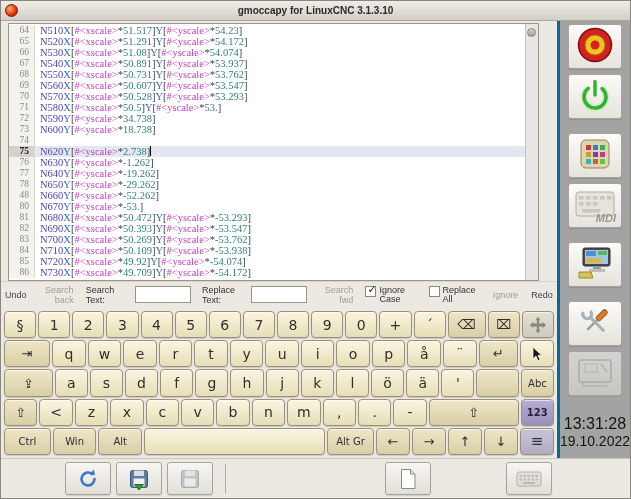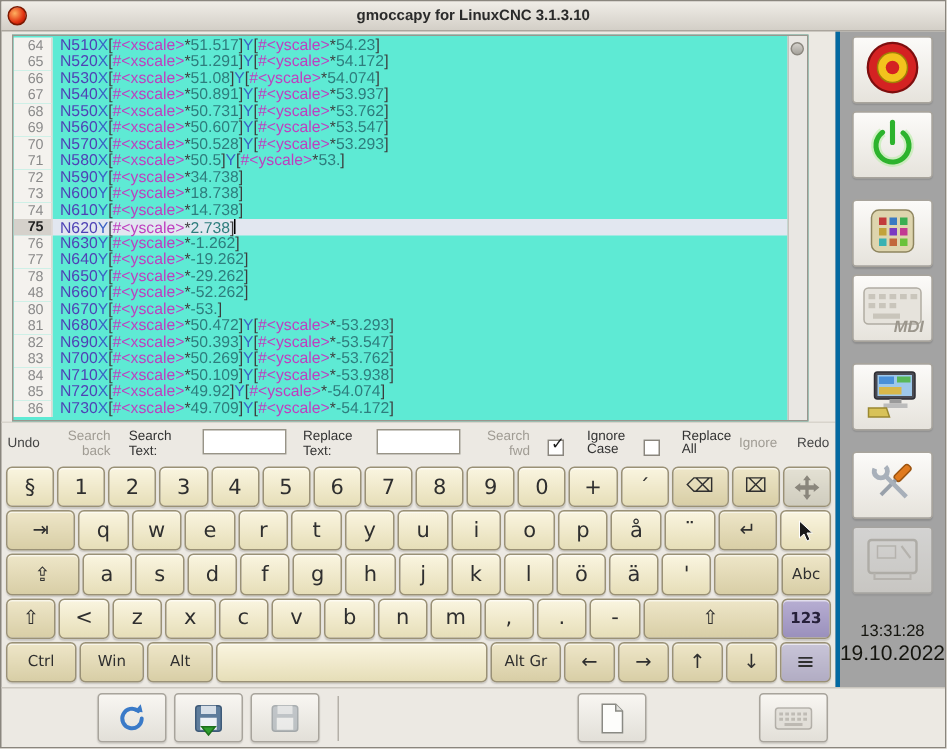--- a/index.html
+++ b/index.html
@@ -9,40 +9,40 @@
 
   
   .titlebar{flex:0 0 20px;background:linear-gradient(#f0ede7,#d3cfc7);border-bottom:1px solid #aaa59d;display:flex;align-items:center;position:relative}
   .app-icon{width:13px;height:13px;margin-left:4px;border-radius:50%;background:radial-gradient(circle at 35% 35%,#ffb060,#e03010 60%,#901000);border:1px solid #7a1800}
   .title{position:absolute;left:0;right:0;text-align:center;font-size:10px;font-weight:bold;color:#2a2a2a}
 
   .content{flex:1;display:flex;min-height:0}
   .main{flex:1;display:flex;flex-direction:column;min-width:0}
 
   
-  .editor{flex:0 0 258px;margin:2px 18px 0 7px;background:#5eead4;border:1px solid #9a968e;position:relative;overflow:hidden;font-family:Liberation Sans, sans-serif}
+  .editor{flex:0 0 258px;margin:2px 18px 0 7px;background:#ffffff;border:1px solid #9a968e;position:relative;overflow:hidden;font-family:Liberation Serif, serif}
   .ed-lines{position:absolute;top:1px;left:0;right:13px;bottom:0}
   .ed-row{display:flex;height:11px;line-height:11px;font-size:10.5px;white-space:pre}
   .gut{flex:0 0 26px;width:26px;text-align:right;padding-right:5px;background:#f4f2ee;color:#8a8a8a;border-right:1px solid #ddd9d3;font-size:9.5px}
   .ed-row.current{background:#e2e7f0}
   .ed-row.current .gut{background:#d5d1cb;color:#222;font-weight:bold}
   .code{padding-left:5px}
   .tk-n{color:#4f42b5}.tk-a{color:#3b62c4}.tk-v{color:#bf3fbf}.tk-num{color:#2e7d7d}.tk-p{color:#3c3c3c}
   .caret{display:inline-block;width:1px;height:10px;background:#000;vertical-align:-1px}
   .ed-scrollbar{position:absolute;top:0;right:0;width:13px;bottom:0;background:#e9e7e3;border-left:1px solid #c6c3bd}
   .thumb{width:9px;height:9px;border-radius:50%;background:linear-gradient(#d4d1cb,#a5a29b);border:1px solid #8a867e;margin:4px auto 0}
 
   
   .searchbar{flex:0 0 26px;display:flex;align-items:center;justify-content:space-between;padding:0 3px;font-size:9px;color:#3a3a3a;border-top:1px solid #d8d4cc}
   .sb-btn{background:none;border:none;font-family:inherit;font-size:9px;line-height:10px;color:#444;padding:0 1px;cursor:default}
   .sb-btn.two{width:36px;white-space:normal;text-align:right}
   .sb-btn.dim{color:#a09c94}
   .sb-label{width:38px;line-height:10px;color:#333}
   .sb-entry{width:56px;height:17px;border:1px solid #989488;background:#fff;font-size:10px;padding:0 2px;font-family:inherit}
-  .sb-check{display:flex;align-items:flex-end;gap:15px;width:52px;line-height:9px;color:#333}
+  .sb-check{display:flex;align-items:flex-start;gap:3px;width:52px;line-height:9px;color:#333}
   .cb{width:11px;height:11px;background:#fff;border:1px solid #8a867e;flex:0 0 11px;position:relative}
   .cb.checked::after{content:"✓";position:absolute;top:-2px;left:1px;font-size:11px;color:#1a1a1a}
 
   
   .keyboard{flex:1;padding:3px 2px 2px 2px;display:flex;flex-direction:column;font-family:"DejaVu Sans",sans-serif}
   .kb-row{display:flex;flex:1}
   .key{margin:1px;display:flex;align-items:center;justify-content:center;border:1px solid #9a9176;border-radius:4px;background:linear-gradient(#faf5e0,#e6deb8);color:#2f2f2f;font-size:14px;box-shadow:inset 0 1px 0 rgba(255,255,255,.6),0 1px 1px rgba(0,0,0,.15);min-width:0;overflow:hidden;cursor:default}
   .key.mod{background:linear-gradient(#eee6c8,#d8cea6);font-size:13px}
   .key.small{font-size:10px}
   .key.gray{background:linear-gradient(#e4e1d4,#cfccbe)}
@@ -50,21 +50,21 @@
   .key.lav{background:linear-gradient(#c9c5d8,#b1acc3);font-size:15px}
   .key span{display:flex;align-items:center;justify-content:center}
 
   
   .sidebar{flex:0 0 66px;display:flex;flex-direction:column;align-items:center;padding-top:3px;border-left:3px solid #0369a1;background:#a3a3a3}
   .side-btn{width:54px;height:45px;margin-bottom:5px;background:linear-gradient(#fcfbf9,#e6e3dc);border:1px solid #a8a49c;border-radius:3px;display:flex;align-items:center;justify-content:center;position:relative;padding:0;box-shadow:0 1px 1px rgba(0,0,0,.12);cursor:default}
   .side-btn.gap{margin-top:9px}
   .side-btn.disabled{opacity:.55}
   .mdi-text{position:absolute;bottom:3px;right:5px;font-size:11px;font-weight:bold;font-style:italic;color:#9b968c}
   .clock{margin-top:14px;text-align:center;color:#15150f}
-  .clock .time{font-size:11px}
+  .clock .time{font-size:16px}
   .clock .date{font-size:14px}
 
   
   .bottombar{flex:0 0 40px;display:flex;align-items:center;border-top:1px solid #cac6be;padding-left:64px}
   .bb-btn{width:46px;height:33px;background:linear-gradient(#f8f6f2,#e2dfd8);border:1px solid #a8a49c;border-radius:3px;display:flex;align-items:center;justify-content:center;margin-right:5px;padding:0;box-shadow:0 1px 1px rgba(0,0,0,.12);cursor:default}
   .bb-btn .icn{display:flex;align-items:center;justify-content:center}
   .vsep{width:1px;height:30px;background:#b4b0a8;margin:0 7px}
   .ml-new{margin-left:152px}
   .ml-kb{margin-left:70px}
 </style>
@@ -86,21 +86,21 @@
             <div class="ed-row"><span class="gut">64</span><span class="code"><span class="tk-n">N510</span><span class="tk-a">X</span><span class="tk-p">[</span><span class="tk-v">#&lt;xscale&gt;</span><span class="tk-p">*</span><span class="tk-num">51.517</span><span class="tk-p">]</span><span class="tk-a">Y</span><span class="tk-p">[</span><span class="tk-v">#&lt;yscale&gt;</span><span class="tk-p">*</span><span class="tk-num">54.23</span><span class="tk-p">]</span></span></div>
             <div class="ed-row"><span class="gut">65</span><span class="code"><span class="tk-n">N520</span><span class="tk-a">X</span><span class="tk-p">[</span><span class="tk-v">#&lt;xscale&gt;</span><span class="tk-p">*</span><span class="tk-num">51.291</span><span class="tk-p">]</span><span class="tk-a">Y</span><span class="tk-p">[</span><span class="tk-v">#&lt;yscale&gt;</span><span class="tk-p">*</span><span class="tk-num">54.172</span><span class="tk-p">]</span></span></div>
             <div class="ed-row"><span class="gut">66</span><span class="code"><span class="tk-n">N530</span><span class="tk-a">X</span><span class="tk-p">[</span><span class="tk-v">#&lt;xscale&gt;</span><span class="tk-p">*</span><span class="tk-num">51.08</span><span class="tk-p">]</span><span class="tk-a">Y</span><span class="tk-p">[</span><span class="tk-v">#&lt;yscale&gt;</span><span class="tk-p">*</span><span class="tk-num">54.074</span><span class="tk-p">]</span></span></div>
             <div class="ed-row"><span class="gut">67</span><span class="code"><span class="tk-n">N540</span><span class="tk-a">X</span><span class="tk-p">[</span><span class="tk-v">#&lt;xscale&gt;</span><span class="tk-p">*</span><span class="tk-num">50.891</span><span class="tk-p">]</span><span class="tk-a">Y</span><span class="tk-p">[</span><span class="tk-v">#&lt;yscale&gt;</span><span class="tk-p">*</span><span class="tk-num">53.937</span><span class="tk-p">]</span></span></div>
             <div class="ed-row"><span class="gut">68</span><span class="code"><span class="tk-n">N550</span><span class="tk-a">X</span><span class="tk-p">[</span><span class="tk-v">#&lt;xscale&gt;</span><span class="tk-p">*</span><span class="tk-num">50.731</span><span class="tk-p">]</span><span class="tk-a">Y</span><span class="tk-p">[</span><span class="tk-v">#&lt;yscale&gt;</span><span class="tk-p">*</span><span class="tk-num">53.762</span><span class="tk-p">]</span></span></div>
             <div class="ed-row"><span class="gut">69</span><span class="code"><span class="tk-n">N560</span><span class="tk-a">X</span><span class="tk-p">[</span><span class="tk-v">#&lt;xscale&gt;</span><span class="tk-p">*</span><span class="tk-num">50.607</span><span class="tk-p">]</span><span class="tk-a">Y</span><span class="tk-p">[</span><span class="tk-v">#&lt;yscale&gt;</span><span class="tk-p">*</span><span class="tk-num">53.547</span><span class="tk-p">]</span></span></div>
             <div class="ed-row"><span class="gut">70</span><span class="code"><span class="tk-n">N570</span><span class="tk-a">X</span><span class="tk-p">[</span><span class="tk-v">#&lt;xscale&gt;</span><span class="tk-p">*</span><span class="tk-num">50.528</span><span class="tk-p">]</span><span class="tk-a">Y</span><span class="tk-p">[</span><span class="tk-v">#&lt;yscale&gt;</span><span class="tk-p">*</span><span class="tk-num">53.293</span><span class="tk-p">]</span></span></div>
             <div class="ed-row"><span class="gut">71</span><span class="code"><span class="tk-n">N580</span><span class="tk-a">X</span><span class="tk-p">[</span><span class="tk-v">#&lt;xscale&gt;</span><span class="tk-p">*</span><span class="tk-num">50.5</span><span class="tk-p">]</span><span class="tk-a">Y</span><span class="tk-p">[</span><span class="tk-v">#&lt;yscale&gt;</span><span class="tk-p">*</span><span class="tk-num">53.</span><span class="tk-p">]</span></span></div>
             <div class="ed-row"><span class="gut">72</span><span class="code"><span class="tk-n">N590</span><span class="tk-a">Y</span><span class="tk-p">[</span><span class="tk-v">#&lt;yscale&gt;</span><span class="tk-p">*</span><span class="tk-num">34.738</span><span class="tk-p">]</span></span></div>
             <div class="ed-row"><span class="gut">73</span><span class="code"><span class="tk-n">N600</span><span class="tk-a">Y</span><span class="tk-p">[</span><span class="tk-v">#&lt;yscale&gt;</span><span class="tk-p">*</span><span class="tk-num">18.738</span><span class="tk-p">]</span></span></div>
-            <div class="ed-row"><span class="gut">74</span><span class="code"><span class="tk-n">N610</span><span class="tk-a">Y</span><span class="tk-p">[</span><span class="tk-v">#&lt;yscale&gt;</span><span class="tk-p">*</span><span class="tk-num">14.738</span><span class="tk-p">]</span></span></div>
+            <div class="ed-row"><span class="gut">74</span></div>
             <div class="ed-row current"><span class="gut">75</span><span class="code"><span class="tk-n">N620</span><span class="tk-a">Y</span><span class="tk-p">[</span><span class="tk-v">#&lt;yscale&gt;</span><span class="tk-p">*</span><span class="tk-num">2.738</span><span class="tk-p">]</span><span class="caret"></span></span></div>
             <div class="ed-row"><span class="gut">76</span><span class="code"><span class="tk-n">N630</span><span class="tk-a">Y</span><span class="tk-p">[</span><span class="tk-v">#&lt;yscale&gt;</span><span class="tk-p">*</span><span class="tk-num">-1.262</span><span class="tk-p">]</span></span></div>
             <div class="ed-row"><span class="gut">77</span><span class="code"><span class="tk-n">N640</span><span class="tk-a">Y</span><span class="tk-p">[</span><span class="tk-v">#&lt;yscale&gt;</span><span class="tk-p">*</span><span class="tk-num">-19.262</span><span class="tk-p">]</span></span></div>
             <div class="ed-row"><span class="gut">78</span><span class="code"><span class="tk-n">N650</span><span class="tk-a">Y</span><span class="tk-p">[</span><span class="tk-v">#&lt;yscale&gt;</span><span class="tk-p">*</span><span class="tk-num">-29.262</span><span class="tk-p">]</span></span></div>
             <div class="ed-row"><span class="gut">48</span><span class="code"><span class="tk-n">N660</span><span class="tk-a">Y</span><span class="tk-p">[</span><span class="tk-v">#&lt;yscale&gt;</span><span class="tk-p">*</span><span class="tk-num">-52.262</span><span class="tk-p">]</span></span></div>
             <div class="ed-row"><span class="gut">80</span><span class="code"><span class="tk-n">N670</span><span class="tk-a">Y</span><span class="tk-p">[</span><span class="tk-v">#&lt;yscale&gt;</span><span class="tk-p">*</span><span class="tk-num">-53.</span><span class="tk-p">]</span></span></div>
             <div class="ed-row"><span class="gut">81</span><span class="code"><span class="tk-n">N680</span><span class="tk-a">X</span><span class="tk-p">[</span><span class="tk-v">#&lt;xscale&gt;</span><span class="tk-p">*</span><span class="tk-num">50.472</span><span class="tk-p">]</span><span class="tk-a">Y</span><span class="tk-p">[</span><span class="tk-v">#&lt;yscale&gt;</span><span class="tk-p">*</span><span class="tk-num">-53.293</span><span class="tk-p">]</span></span></div>
             <div class="ed-row"><span class="gut">82</span><span class="code"><span class="tk-n">N690</span><span class="tk-a">X</span><span class="tk-p">[</span><span class="tk-v">#&lt;xscale&gt;</span><span class="tk-p">*</span><span class="tk-num">50.393</span><span class="tk-p">]</span><span class="tk-a">Y</span><span class="tk-p">[</span><span class="tk-v">#&lt;yscale&gt;</span><span class="tk-p">*</span><span class="tk-num">-53.547</span><span class="tk-p">]</span></span></div>
             <div class="ed-row"><span class="gut">83</span><span class="code"><span class="tk-n">N700</span><span class="tk-a">X</span><span class="tk-p">[</span><span class="tk-v">#&lt;xscale&gt;</span><span class="tk-p">*</span><span class="tk-num">50.269</span><span class="tk-p">]</span><span class="tk-a">Y</span><span class="tk-p">[</span><span class="tk-v">#&lt;yscale&gt;</span><span class="tk-p">*</span><span class="tk-num">-53.762</span><span class="tk-p">]</span></span></div>
             <div class="ed-row"><span class="gut">84</span><span class="code"><span class="tk-n">N710</span><span class="tk-a">X</span><span class="tk-p">[</span><span class="tk-v">#&lt;xscale&gt;</span><span class="tk-p">*</span><span class="tk-num">50.109</span><span class="tk-p">]</span><span class="tk-a">Y</span><span class="tk-p">[</span><span class="tk-v">#&lt;yscale&gt;</span><span class="tk-p">*</span><span class="tk-num">-53.938</span><span class="tk-p">]</span></span></div>

